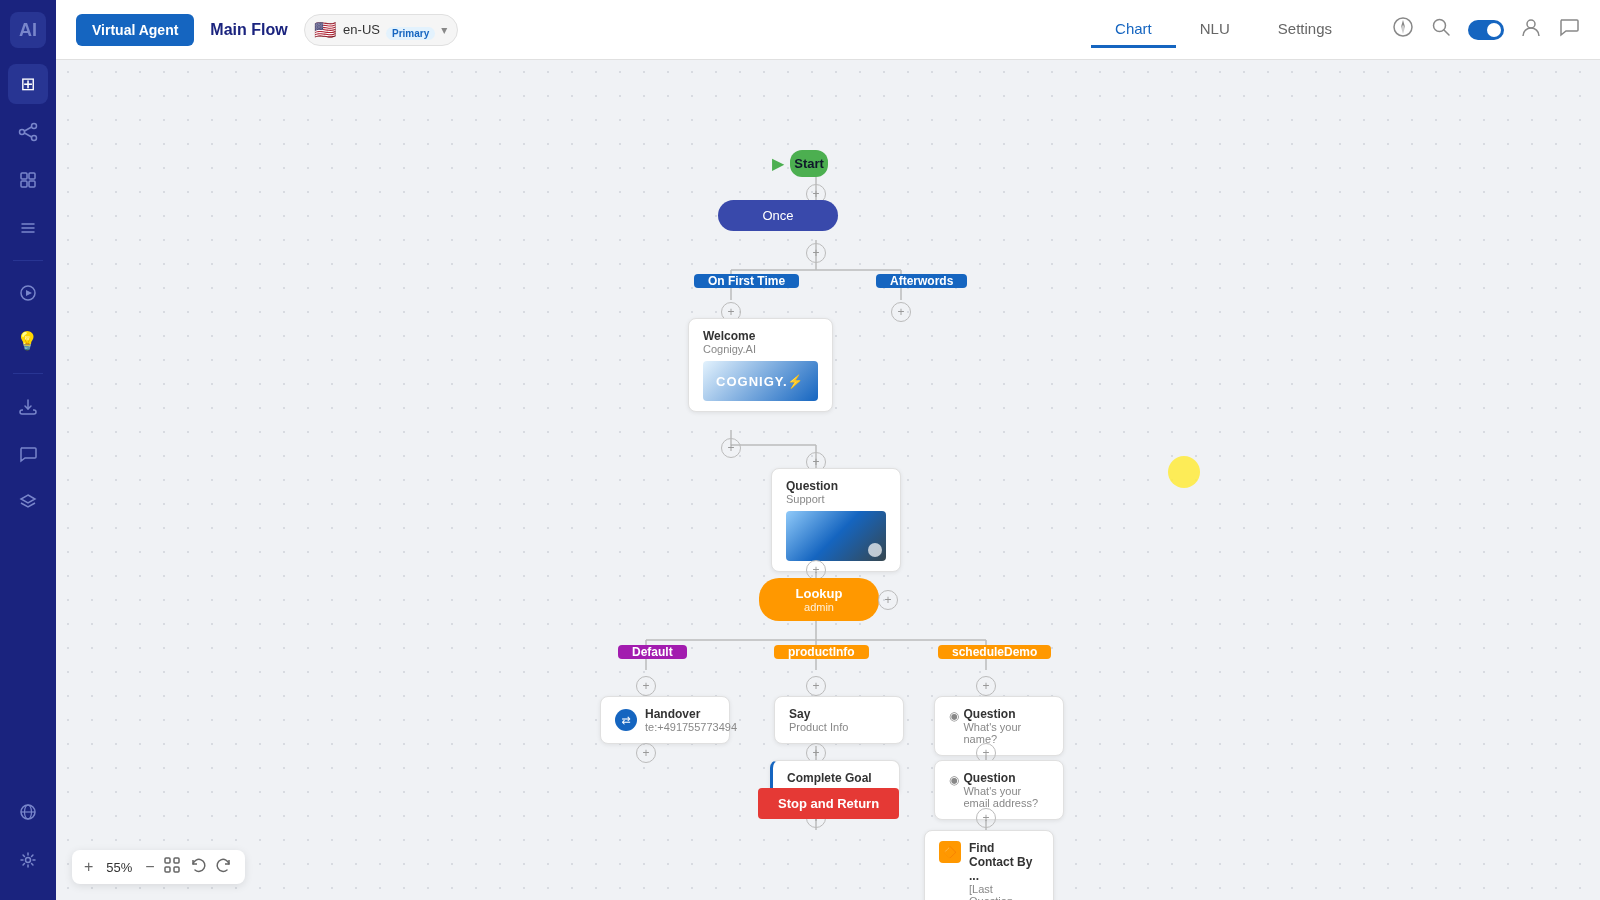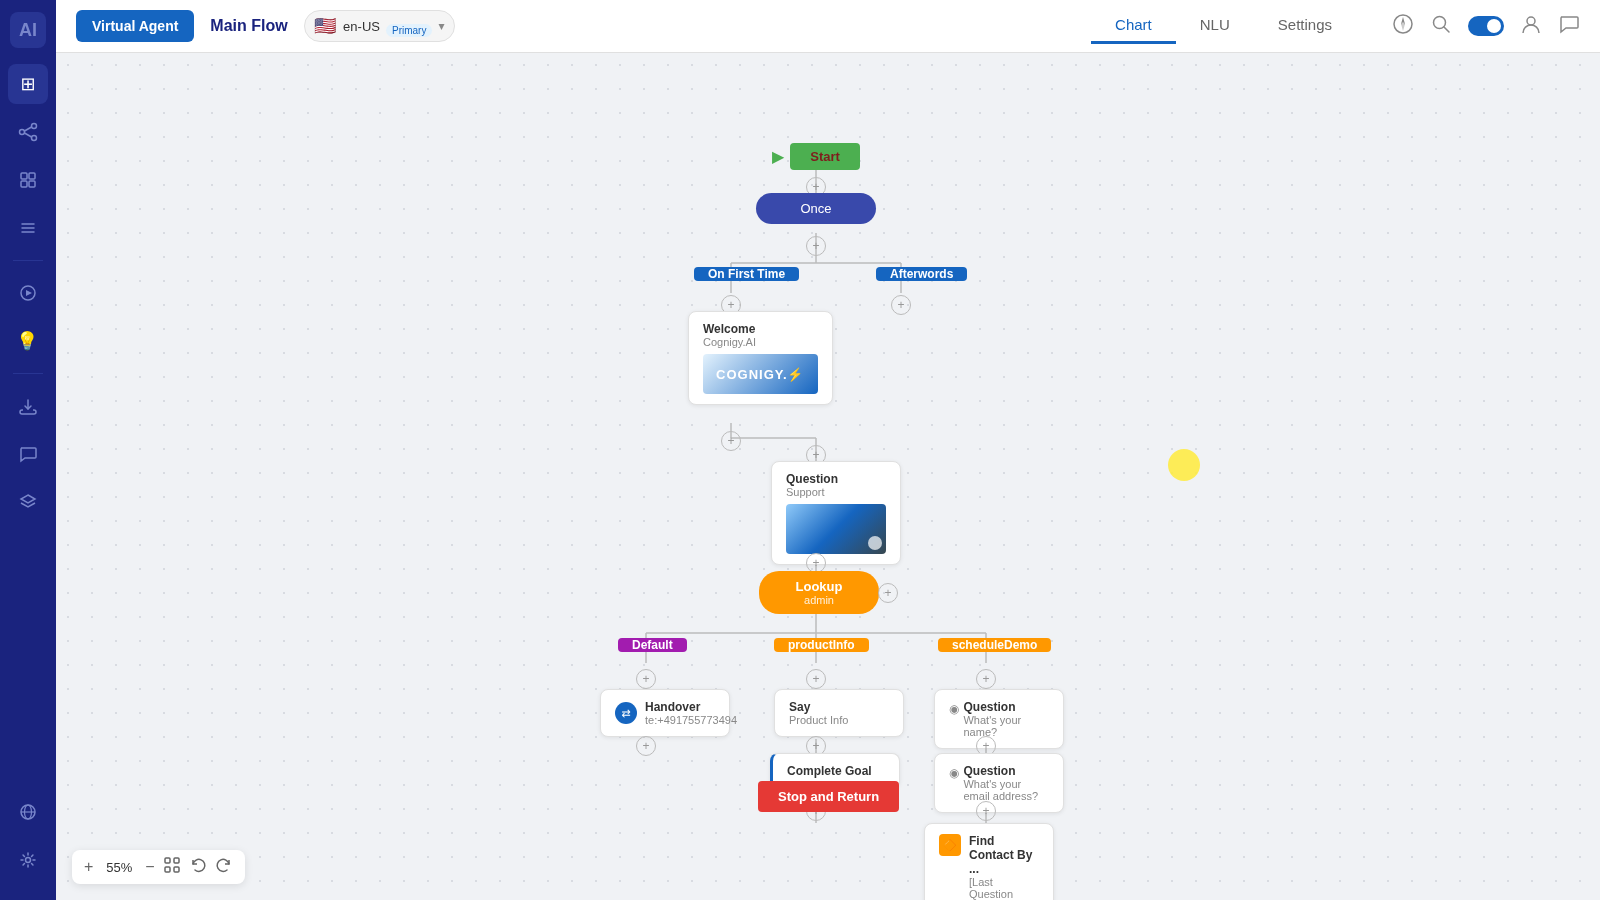--- a/index.html
+++ b/index.html
@@ -34,21 +34,21 @@
       font-size: 18px;
     }
     .sidebar-item.active { background: #283593; color: #fff; }
     .sidebar-divider { width: 30px; height: 1px; background: #283593; margin: 4px 0; }
 
     
     .main { flex: 1; display: flex; flex-direction: column; height: 900px; }
 
     
     .topnav {
-      height: 53px;
+      height: 60px;
       background: #fff;
       border-bottom: 1px solid #e0e0e0;
       display: flex;
       align-items: center;
       padding: 0 20px;
       gap: 16px;
     }
     .virtual-agent-btn {
       background: #1565c0;
       color: #fff;
@@ -75,21 +75,21 @@
       padding: 4px 10px;
       font-size: 13px;
       color: #333;
       cursor: pointer;
     }
     .flag { font-size: 18px; }
     .primary-badge {
       background: #e3f2fd;
       color: #1565c0;
       font-size: 10px;
-      font-weight: 400;
+      font-weight: 700;
       border-radius: 10px;
       padding: 1px 6px;
       margin-top: 8px;
     }
     .nav-tabs { display: flex; gap: 0; margin-left: auto; }
     .nav-tab {
       padding: 8px 24px;
       font-size: 15px;
       color: #666;
       cursor: pointer;
@@ -143,23 +143,23 @@
       background: #fff;
       border-radius: 8px;
       padding: 6px 12px;
       box-shadow: 0 2px 8px rgba(0,0,0,0.1);
       font-size: 14px;
       color: #333;
     }
     .toolbar-btn { cursor: pointer; color: #666; font-size: 16px; background: none; border: none; }
     .node-start {
       background: #4caf50;
-      color: #7f1d1d;
-      padding: 6px 20px;
-      border-radius: 4px;
+      color: #0f172a;
+      padding: 6px 4px;
+      border-radius: 12px;
       font-size: 13px;
       font-weight: 600;
       display: flex; align-items: center; gap: 6px;
     }
     .node-once {
       background: #3949ab;
       color: #fff;
       padding: 8px 20px;
       border-radius: 20px;
       font-size: 13px;
@@ -441,21 +441,21 @@
       <line x1="930" y1="748" x2="930" y2="770" stroke="#bbb" stroke-width="1.5"></line>
     </svg>
 
     <div style="position:absolute; left:716px; top:90px; display:flex; align-items:center; gap:6px;">
       <span style="color:#4caf50; font-size:16px;">▶</span>
       <div class="node-start">Start</div>
     </div>
 
     <div style="position:absolute; left:750px; top:124px;" class="add-btn">+</div>
 
-    <div style="position:absolute; left:700px; top:140px;">
+    <div style="position:absolute; left:662px; top:140px;">
       <div class="node-once">Once</div>
     </div>
 
     <div style="position:absolute; left:750px; top:183px;" class="add-btn">+</div>
 
     <div style="position:absolute; left:638px; top:214px;">
       <div class="node-label-pill" style="background:#1565c0;">On First Time</div>
     </div>
 
     <div style="position:absolute; left:820px; top:214px;">

